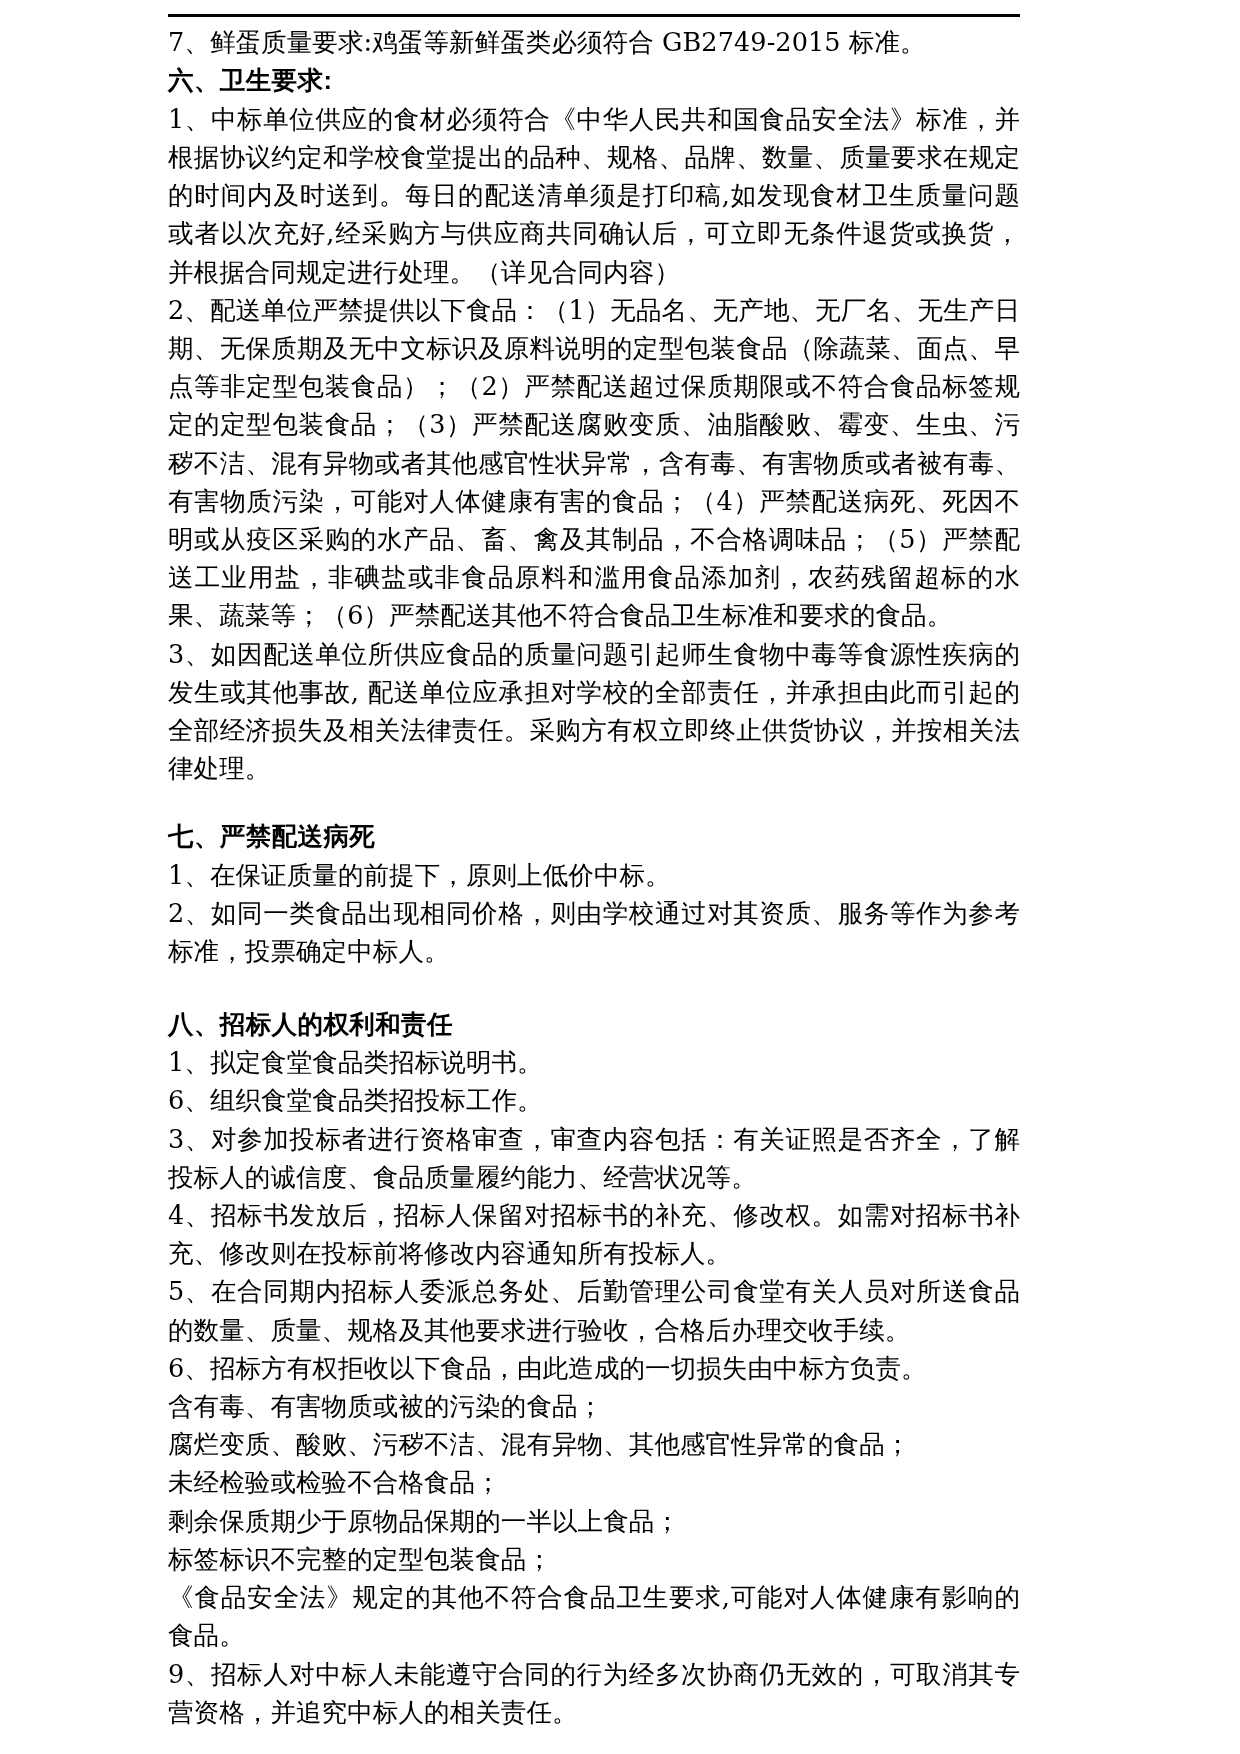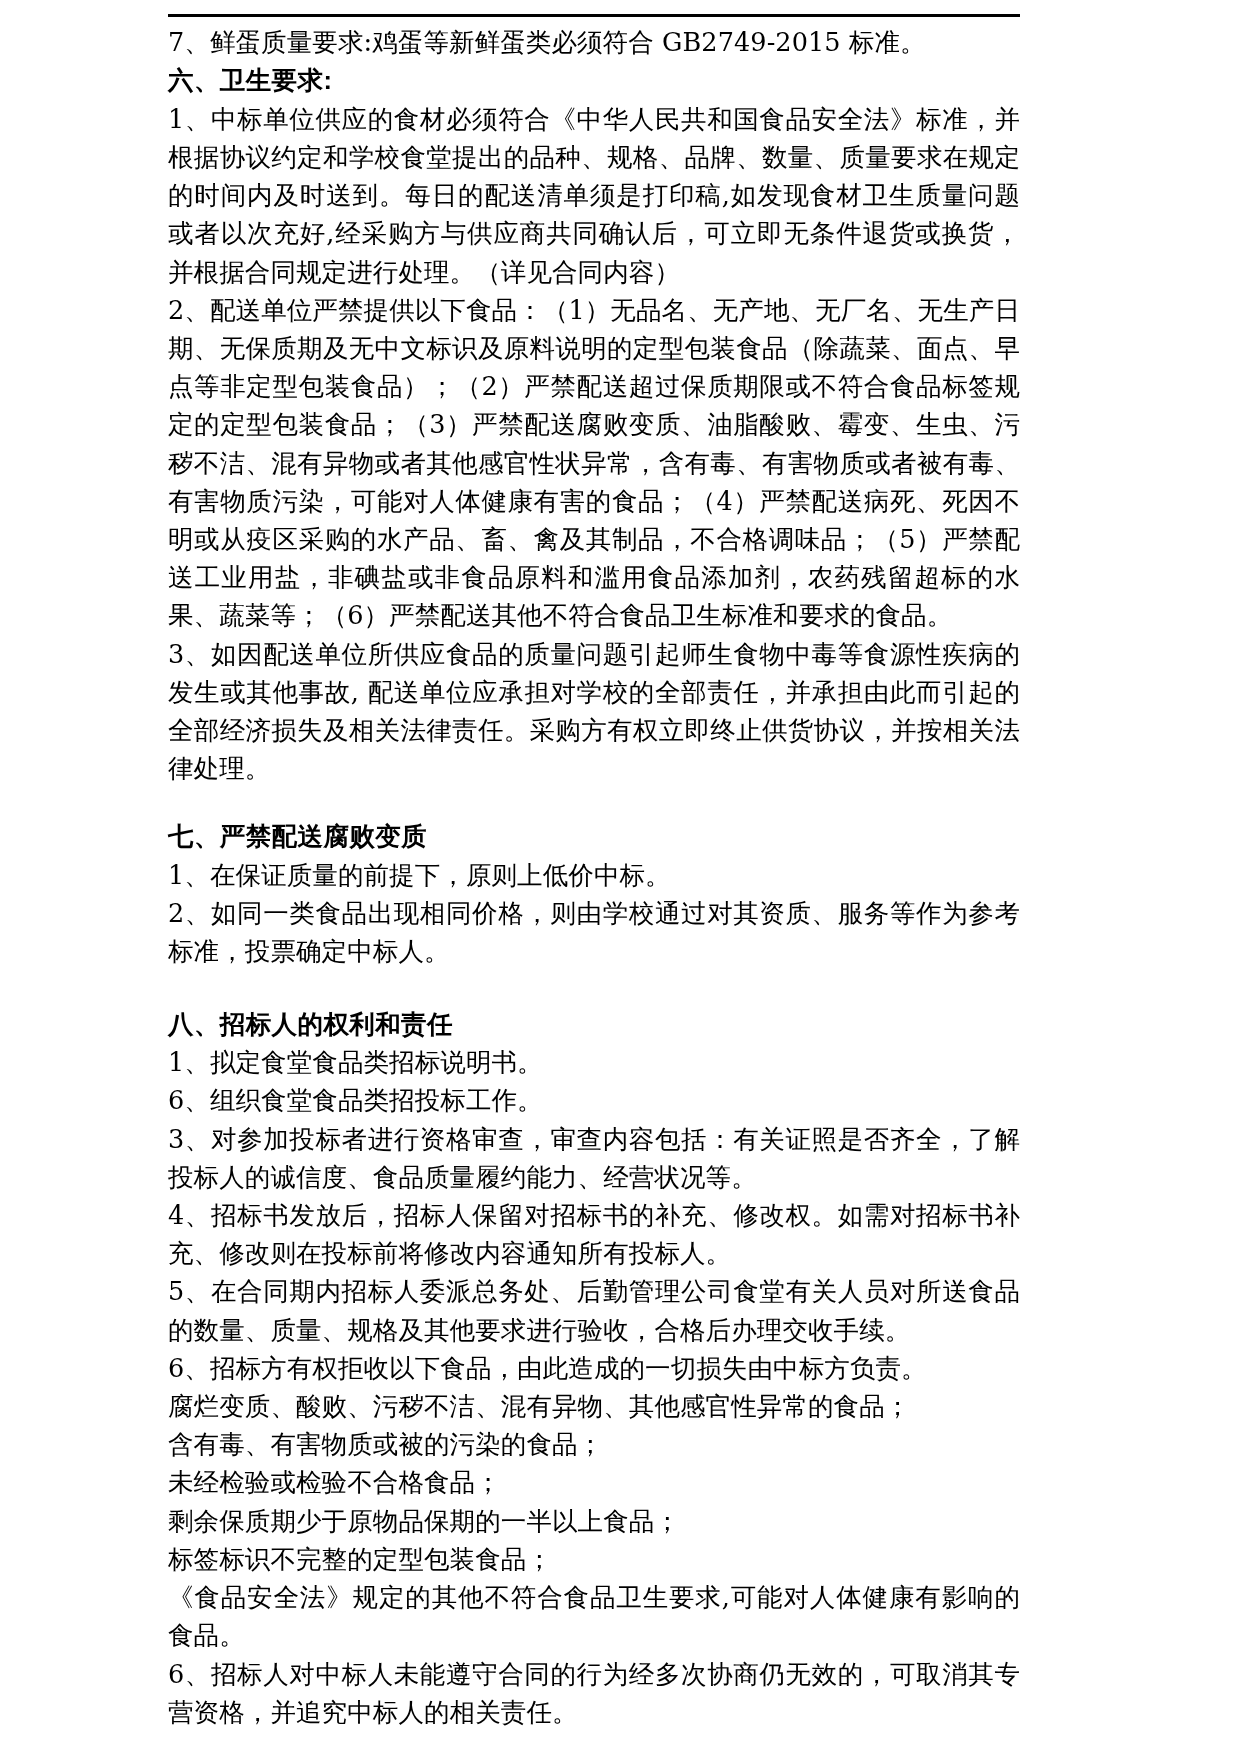--- a/index.html
+++ b/index.html
@@ -67,39 +67,39 @@
     <p class="para">7、鲜蛋质量要求:鸡蛋等新鲜蛋类必须符合 GB2749-2015 标准。</p>
 
     <p class="heading">六、卫生要求:</p>
 
     <p class="para">1、中标单位供应的食材必须符合《中华人民共和国食品安全法》标准，并根据协议约定和学校食堂提出的品种、规格、品牌、数量、质量要求在规定的时间内及时送到。每日的配送清单须是打印稿,如发现食材卫生质量问题或者以次充好,经采购方与供应商共同确认后，可立即无条件退货或换货，并根据合同规定进行处理。（详见合同内容）</p>
     <p class="para">2、配送单位严禁提供以下食品：（1）无品名、无产地、无厂名、无生产日期、无保质期及无中文标识及原料说明的定型包装食品（除蔬菜、面点、早点等非定型包装食品）；（2）严禁配送超过保质期限或不符合食品标签规定的定型包装食品；（3）严禁配送腐败变质、油脂酸败、霉变、生虫、污秽不洁、混有异物或者其他感官性状异常，含有毒、有害物质或者被有毒、有害物质污染，可能对人体健康有害的食品；（4）严禁配送病死、死因不明或从疫区采购的水产品、畜、禽及其制品，不合格调味品；（5）严禁配送工业用盐，非碘盐或非食品原料和滥用食品添加剂，农药残留超标的水果、蔬菜等；（6）严禁配送其他不符合食品卫生标准和要求的食品。</p>
     <p class="para">3、如因配送单位所供应食品的质量问题引起师生食物中毒等食源性疾病的发生或其他事故, 配送单位应承担对学校的全部责任，并承担由此而引起的全部经济损失及相关法律责任。采购方有权立即终止供货协议，并按相关法律处理。</p>
 
     <div class="spacer-md"></div>
 
-    <p class="heading">七、严禁配送腐败变质</p>
+    <p class="heading">七、严禁配送病死</p>
     <p class="para">1、在保证质量的前提下，原则上低价中标。</p>
     <p class="para">2、如同一类食品出现相同价格，则由学校通过对其资质、服务等作为参考标准，投票确定中标人。</p>
 
     <div class="spacer-lg"></div>
 
     <p class="heading">八、招标人的权利和责任</p>
     <p class="para">1、拟定食堂食品类招标说明书。</p>
     <p class="para">6、组织食堂食品类招投标工作。</p>
     <p class="para">3、对参加投标者进行资格审查，审查内容包括：有关证照是否齐全，了解投标人的诚信度、食品质量履约能力、经营状况等。</p>
     <p class="para">4、招标书发放后，招标人保留对招标书的补充、修改权。如需对招标书补充、修改则在投标前将修改内容通知所有投标人。</p>
     <p class="para">5、在合同期内招标人委派总务处、后勤管理公司食堂有关人员对所送食品的数量、质量、规格及其他要求进行验收，合格后办理交收手续。</p>
     <p class="para">6、招标方有权拒收以下食品，由此造成的一切损失由中标方负责。</p>
 
+    <p class="para">含有毒、有害物质或被的污染的食品；</p>
     <p class="para">腐烂变质、酸败、污秽不洁、混有异物、其他感官性异常的食品；</p>
-    <p class="para">含有毒、有害物质或被的污染的食品；</p>
     <p class="para">未经检验或检验不合格食品；</p>
     <p class="para">剩余保质期少于原物品保期的一半以上食品；</p>
     <p class="para">标签标识不完整的定型包装食品；</p>
     <p class="para">《食品安全法》规定的其他不符合食品卫生要求,可能对人体健康有影响的食品。</p>
 
-    <p class="para">6、招标人对中标人未能遵守合同的行为经多次协商仍无效的，可取消其专营资格，并追究中标人的相关责任。</p>
+    <p class="para">9、招标人对中标人未能遵守合同的行为经多次协商仍无效的，可取消其专营资格，并追究中标人的相关责任。</p>
 
     <div class="spacer-lg"></div>
 
   </div>
 </div>
 
 </body></html>

